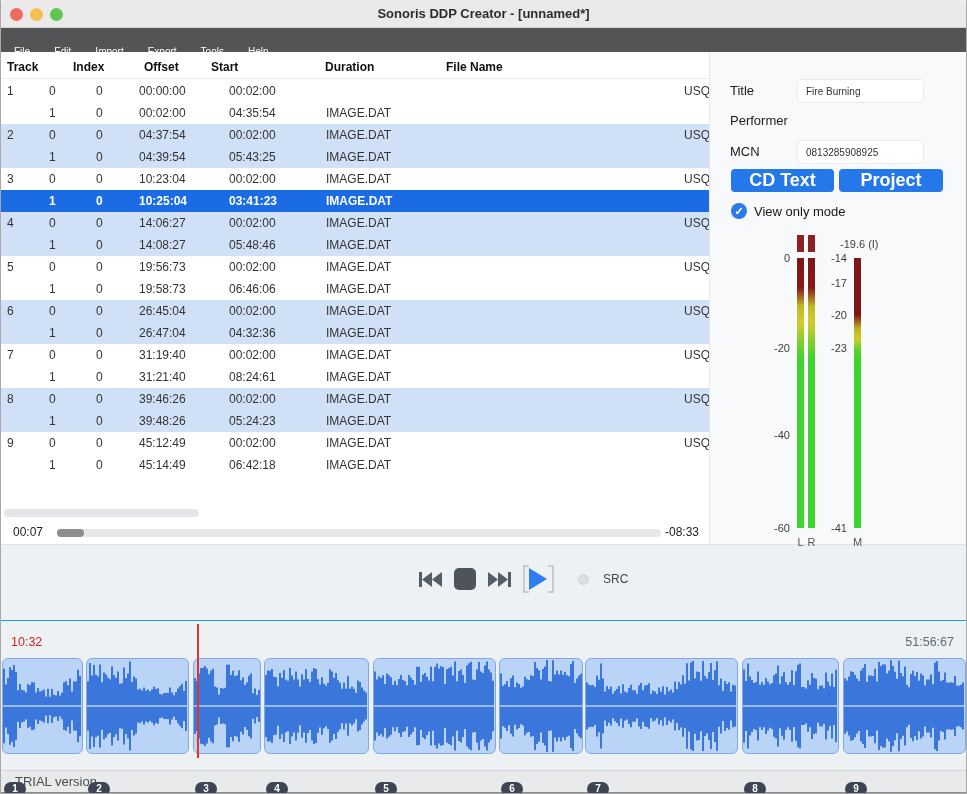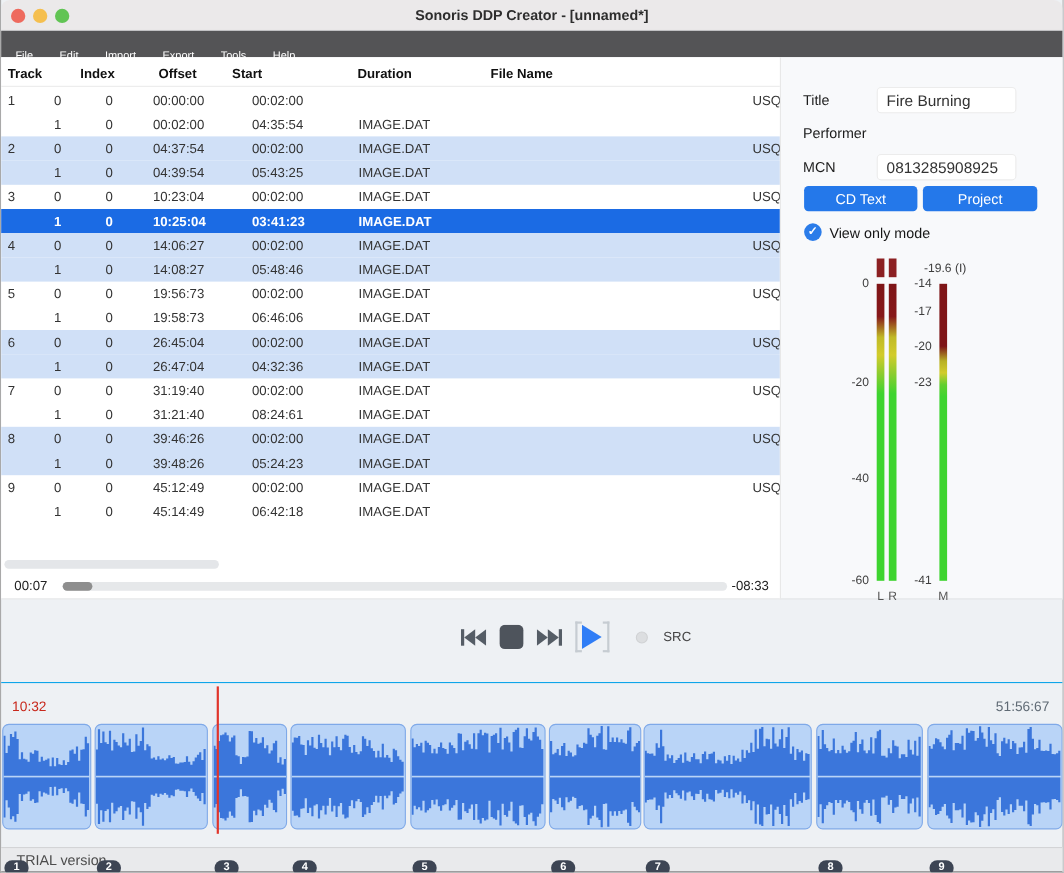--- a/index.html
+++ b/index.html
@@ -31,22 +31,22 @@
   .cell.isrc { text-align:left; }
   .h-scrollbar { position:absolute; left:3px; top:457px; width:195px; height:8px; background:#e4e6e9; border-radius:4px; }
   .progress-row { position:absolute; left:0; right:0; top:471px; height:20px; font-size:12px; color:#222; }
   .p-elapsed { position:absolute; left:12px; top:2px; }
   .p-track { position:absolute; left:56px; top:6px; width:604px; height:8px; background:#e6e8ea; border-radius:4px; }
   .p-thumb { position:absolute; left:0; top:0; width:27px; height:8px; background:#8e8e8e; border-radius:4px; }
   .p-remaining { position:absolute; left:664px; top:2px; }
   
   .side-panel { position:absolute; left:708px; top:52px; width:259px; height:493px; background:#f8f9fb; border-left:1px solid #e8e8e8; border-bottom:1px solid #e0e1e3; }
   .fld-label { position:absolute; left:20px; font-size:13px; color:#1c1c1c; line-height:24px; }
-  .fld-input { position:absolute; left:87px; width:127px; height:24px; background:#fff; border:1px solid #ececec; border-radius:4px; font-family:"Liberation Sans",sans-serif; font-size:14px; color:#333; padding:0 0 0 8px; }
-  .btn { position:absolute; height:23px; background:#2478ea; color:#fff; border:none; border-radius:4px; font-family:"Liberation Sans",sans-serif; font-size:13px; font-weight:normal; }
+  .fld-input { position:absolute; left:87px; width:127px; height:24px; background:#fff; border:1px solid #ececec; border-radius:4px; font-family:"Liberation Sans",sans-serif; font-size:10px; color:#333; padding:0 0 0 8px; }
+  .btn { position:absolute; height:23px; background:#2478ea; color:#fff; border:none; border-radius:4px; font-family:"Liberation Sans",sans-serif; font-size:18px; font-weight:bold; }
   .chk-row { position:absolute; left:21px; top:151px; display:flex; align-items:center; gap:7px; }
   .chk { width:16px; height:16px; border-radius:50%; background:#2b7ce9; color:#fff; font-size:11px; line-height:16px; text-align:center; font-weight:bold; }
   .chk-label { font-size:13px; color:#161616; }
   
   .clip { position:absolute; top:183px; width:7px; height:17px; background:#8c2022; }
   .mbar { position:absolute; top:206px; width:7px; height:270px; }
   .bar-lr { background:linear-gradient(to bottom,#7e1517 0%,#87181a 11%,#c0ba26 18%,#d2cc2b 24%,#8fcc2e 30%,#3ed42f 37%,#3ed42f 100%); }
   .bar-m  { background:linear-gradient(to bottom,#7e1517 0%,#7e1517 21%,#b8b024 26%,#d2cc2b 30%,#62cf2f 34%,#3ed42f 38%,#3ed42f 100%); }
   .scale { position:absolute; width:30px; text-align:right; font-size:11px; color:#3d3d3d; }
   .lr-scale { left:50px; } .m-scale { left:107px; }

